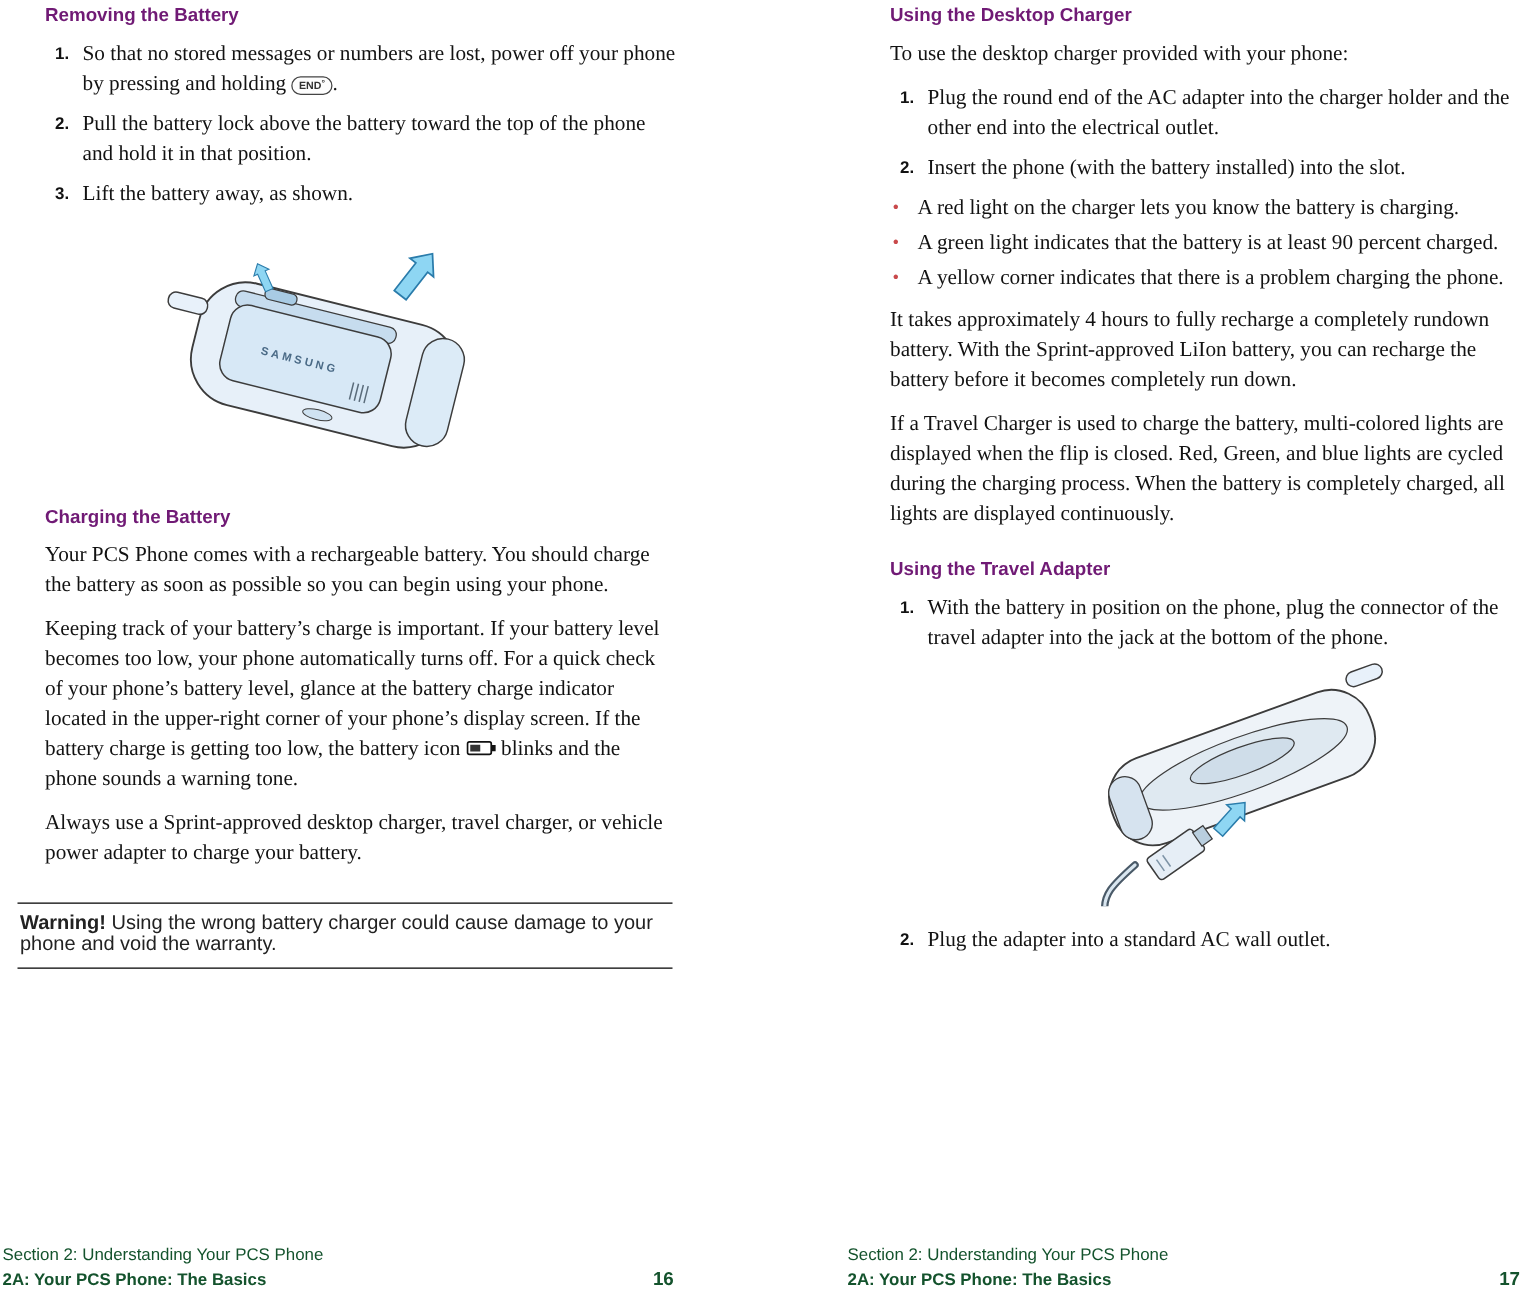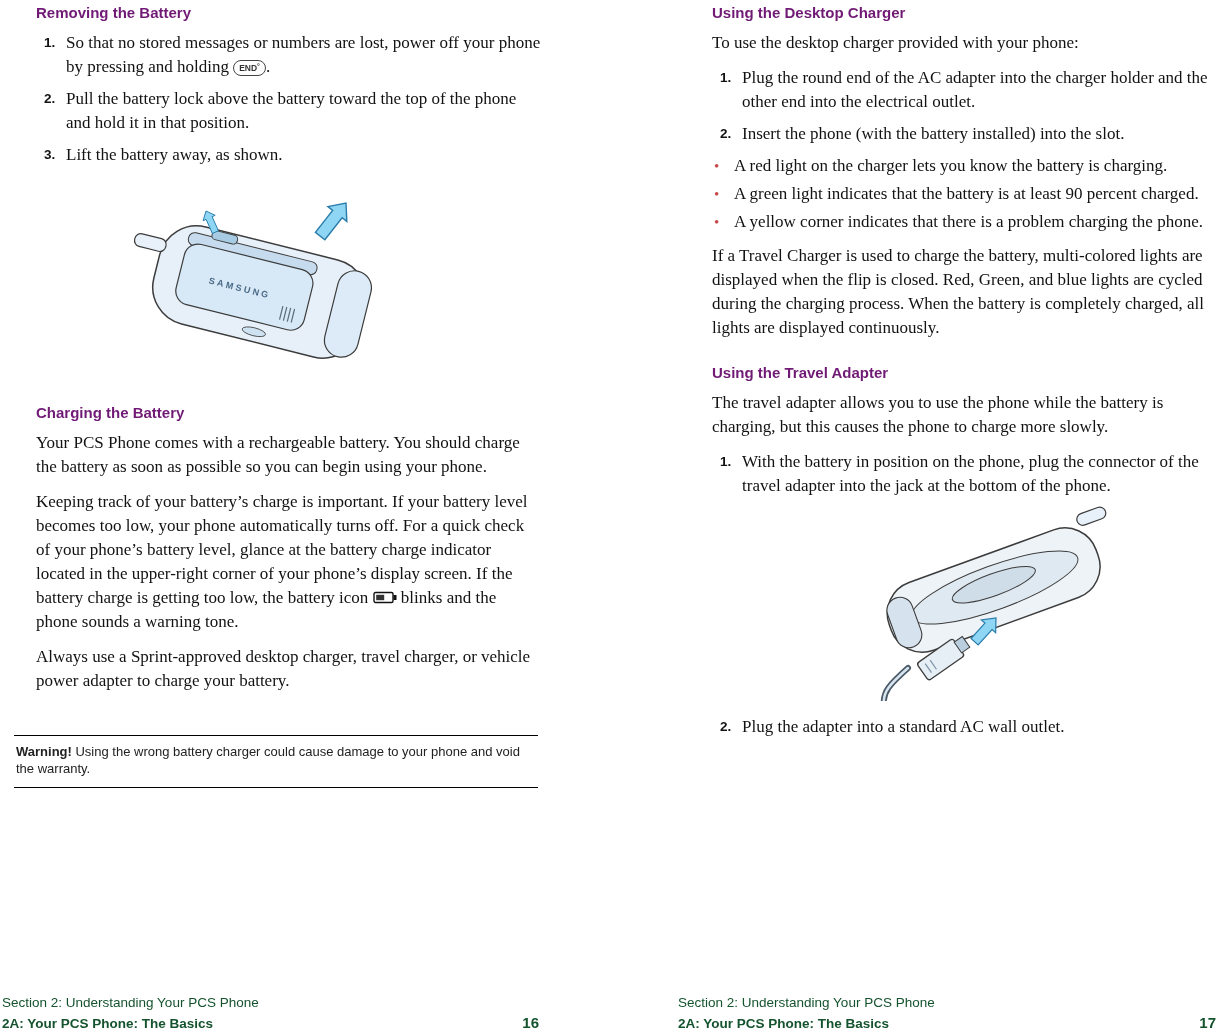--- a/index.html
+++ b/index.html
@@ -36,25 +36,25 @@
   .bullet .dot { width:20px; flex:none; font-size:15px; line-height:24px; color:#c9494b; }
   .bullet .btxt { flex:1; font-size:17px; line-height:24px; }
   .bullet .btxt b { font-weight:normal; }
 
   .figure { margin:14px 0 20px 0; }
   .figure-left svg  { margin-left:78px; }
   .figure-right { margin:6px 0 10px 0; }
   .figure-right svg { margin-left:112px; }
 
   .warning {
-    margin:42px 0 0 -22px; width:524px;
+    margin:28px 0 0 -22px; width:524px;
     border-top:1.8px solid #000; border-bottom:1.8px solid #000;
     padding:7px 2px 10px 2px;
     font-family:"Liberation Sans", sans-serif;
-    font-size:13px; line-height:17px; color:#222;
+    font-size:16px; line-height:17px; color:#222;
   }
   .warning .wlabel { font-weight:bold; }
 
   .footer {
     position:absolute; bottom:2px;
     font-family:"Liberation Sans", sans-serif;
     font-size:13.5px; color:#14532d; line-height:18px;
   }
   .footer-left  { left:2px;   width:537px; }
   .footer-right { left:678px; width:538px; }
@@ -165,24 +165,24 @@
     <div class="bullet">
       <span class="dot">•</span>
       <span class="btxt"><span>A </span><b>green light</b><span> indicates that the battery is at least 90 percent charged.</span></span>
     </div>
     <div class="bullet">
       <span class="dot">•</span>
       <span class="btxt"><span>A </span><b>yellow corner</b><span> indicates that there is a problem charging the phone.</span></span>
     </div>
   </div>
 
+  <p class="body">It takes approximately 4 hours to fully recharge a completely rundown battery. With the Sprint-approved LiIon battery, you can recharge the battery before it becomes completely run down.</p>
   <p class="body">If a Travel Charger is used to charge the battery, multi-colored lights are displayed when the flip is closed. Red, Green, and blue lights are cycled during the charging process. When the battery is completely charged, all lights are displayed continuously.</p>
 
   <h2 class="heading sub">Using the Travel Adapter</h2>
-  <p class="body">The travel adapter allows you to use the phone while the battery is charging, but this causes the phone to charge more slowly.</p>
 
   <div class="step">
     <span class="num">1.</span>
     <span class="txt">With the battery in position on the phone, plug the connector of the travel adapter into the jack at the bottom of the phone.</span>
   </div>
 
   <div class="figure figure-right">
     <svg width="300" height="195" viewBox="0 0 300 195">
       <g transform="rotate(-20 170 85)">
         <rect x="60" y="48" width="220" height="72" rx="33" fill="#eef3f8" stroke="#3c3c3c" stroke-width="1.5"></rect>

